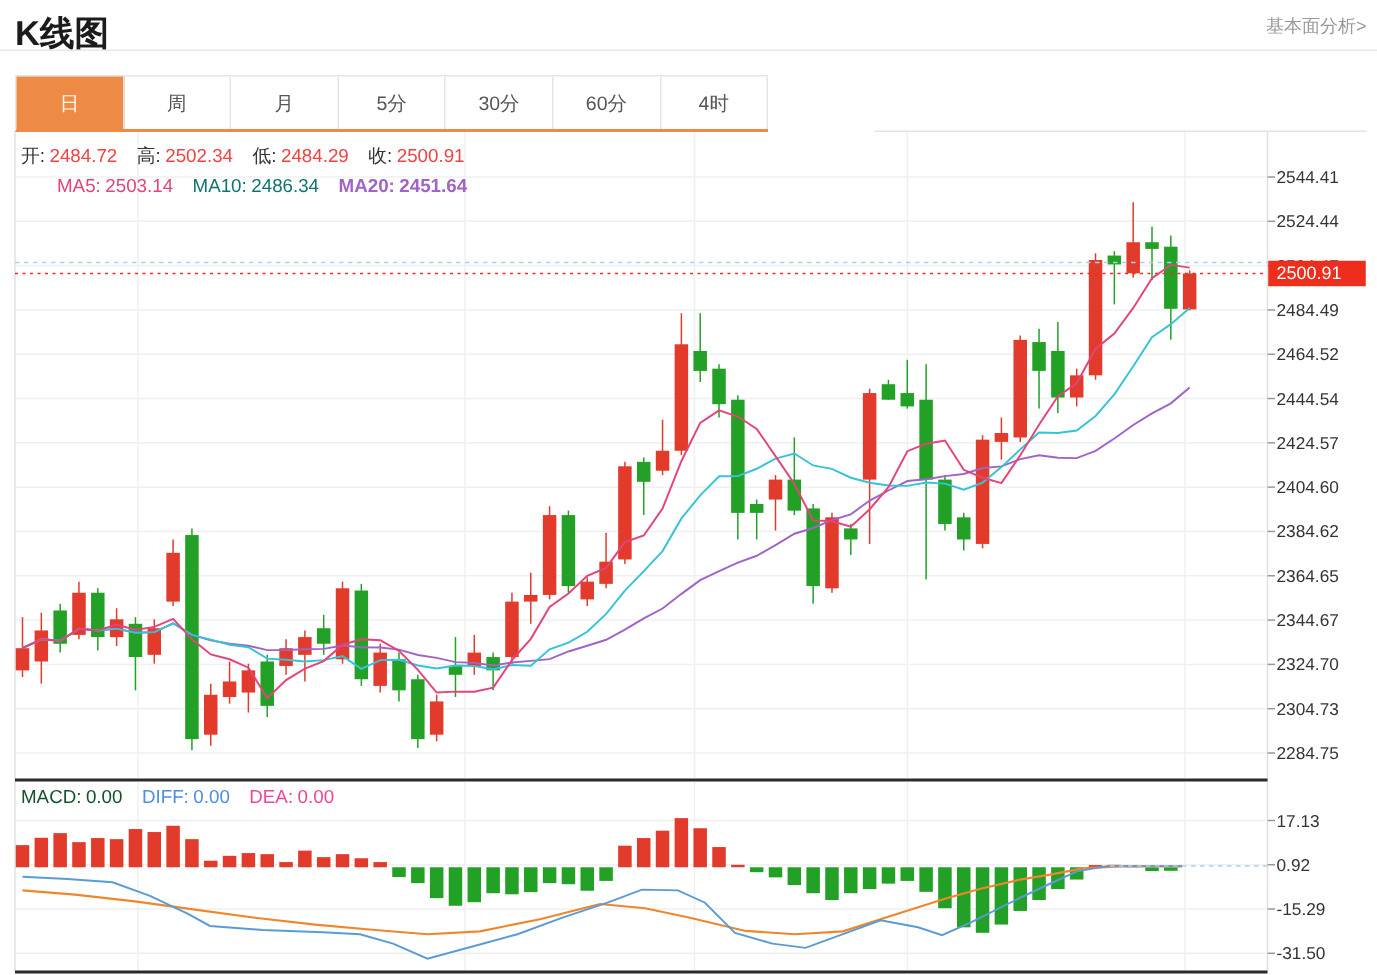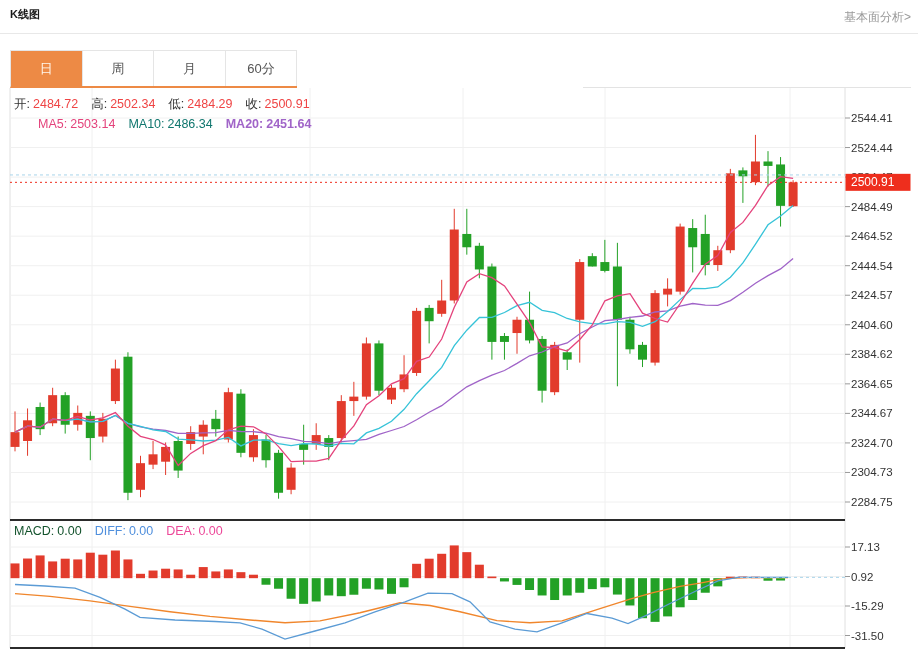--- a/index.html
+++ b/index.html
@@ -1,18 +1,18 @@
 <!DOCTYPE html>
 <html><head>
 <meta charset="utf-8">
 <style>
   html,body{margin:0;padding:0;}
   body{width:918px;height:650px;position:relative;background:#fff;overflow:hidden;
        font-family:"Liberation Sans",sans-serif;}
-  .title{position:absolute;left:10px;top:7px;font-size:11px;font-weight:bold;color:#1b1b1b;}
+  .title{position:absolute;left:10px;top:7px;font-size:23px;font-weight:bold;color:#1b1b1b;}
   .toplink{position:absolute;right:7px;top:9px;font-size:12px;color:#999;cursor:pointer;}
   .divider{position:absolute;left:0;top:33px;width:918px;height:1px;background:#e8e8e8;}
   .tabs{position:absolute;left:10px;top:50px;height:38px;display:flex;
         border-top:1px solid #e5e5e5;border-left:1px solid #e5e5e5;
         border-bottom:2px solid #ed8a45;box-sizing:border-box;background:#fff;}
   .tab{width:71.6px;display:flex;align-items:center;justify-content:center;
        font-size:13px;color:#555;border-right:1px solid #e5e5e5;box-sizing:border-box;cursor:pointer;}
   .tab.active{background:#ed8a45;color:#fff8ee;}
   .inforow{position:absolute;left:14px;display:flex;font-size:12.5px;line-height:15px;white-space:nowrap;}
   .ohlc{top:97px;}
@@ -312,21 +312,24 @@
   </svg>
 
 <div class="title">K线图</div>
 <div class="toplink">基本面分析&gt;</div>
 <div class="divider"></div>
 
 <div class="tabs">
   <div class="tab active">日</div>
   <div class="tab">周</div>
   <div class="tab">月</div>
+  <div class="tab">5分</div>
+  <div class="tab">30分</div>
   <div class="tab">60分</div>
+  <div class="tab">4时</div>
 </div>
 
 <div class="inforow ohlc">
   <span class="pair"><span class="lbl">开:</span><span class="val v-red">2484.72</span></span>
   <span class="pair"><span class="lbl">高:</span><span class="val v-red">2502.34</span></span>
   <span class="pair"><span class="lbl">低:</span><span class="val v-red">2484.29</span></span>
   <span class="pair"><span class="lbl">收:</span><span class="val v-red">2500.91</span></span>
 </div>
 
 <div class="inforow marow">

